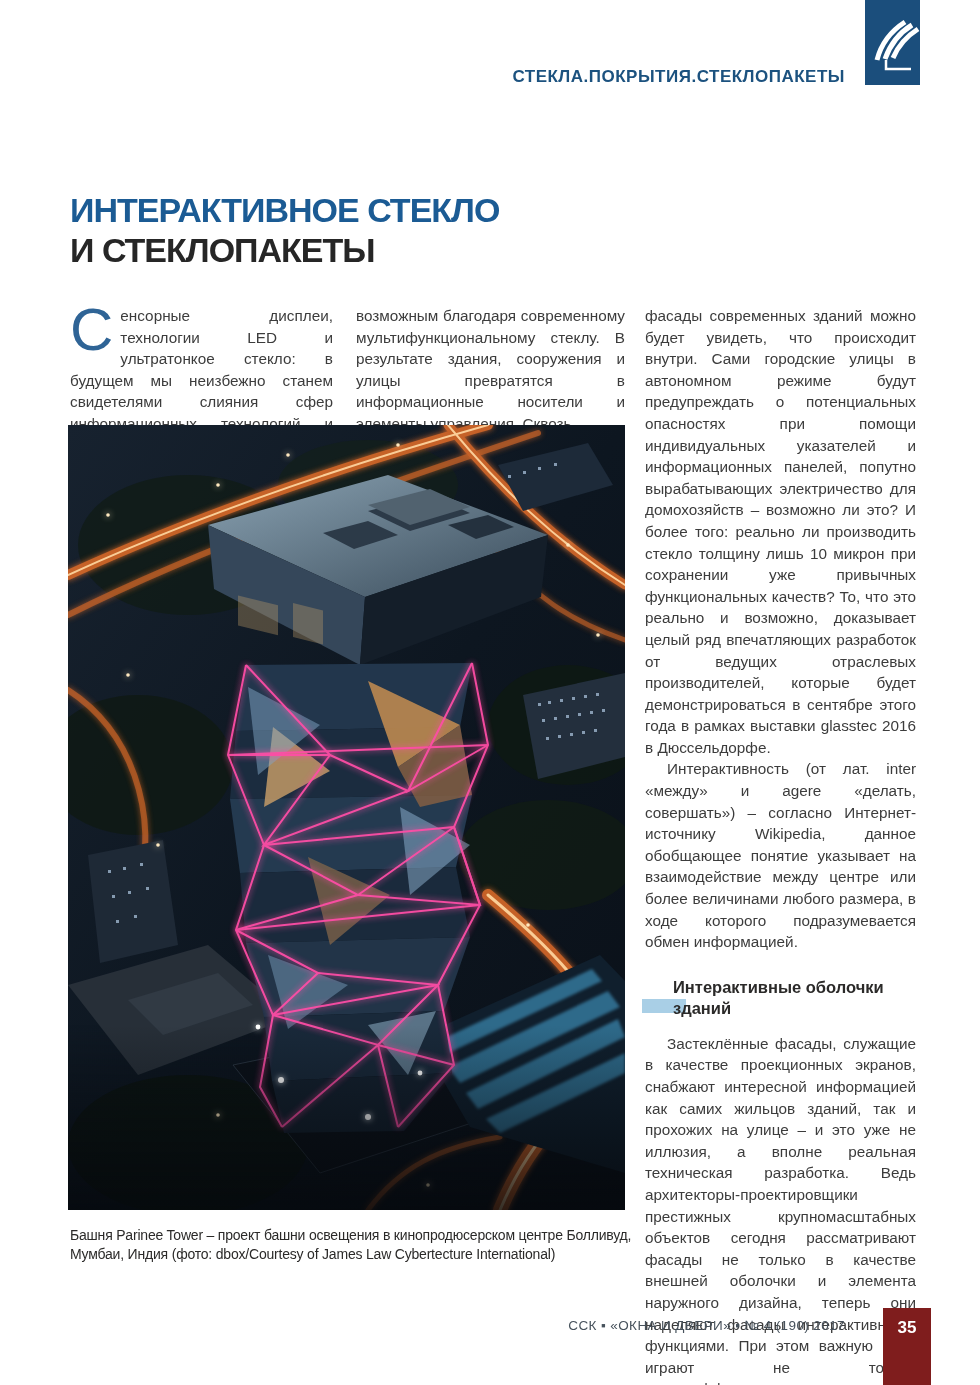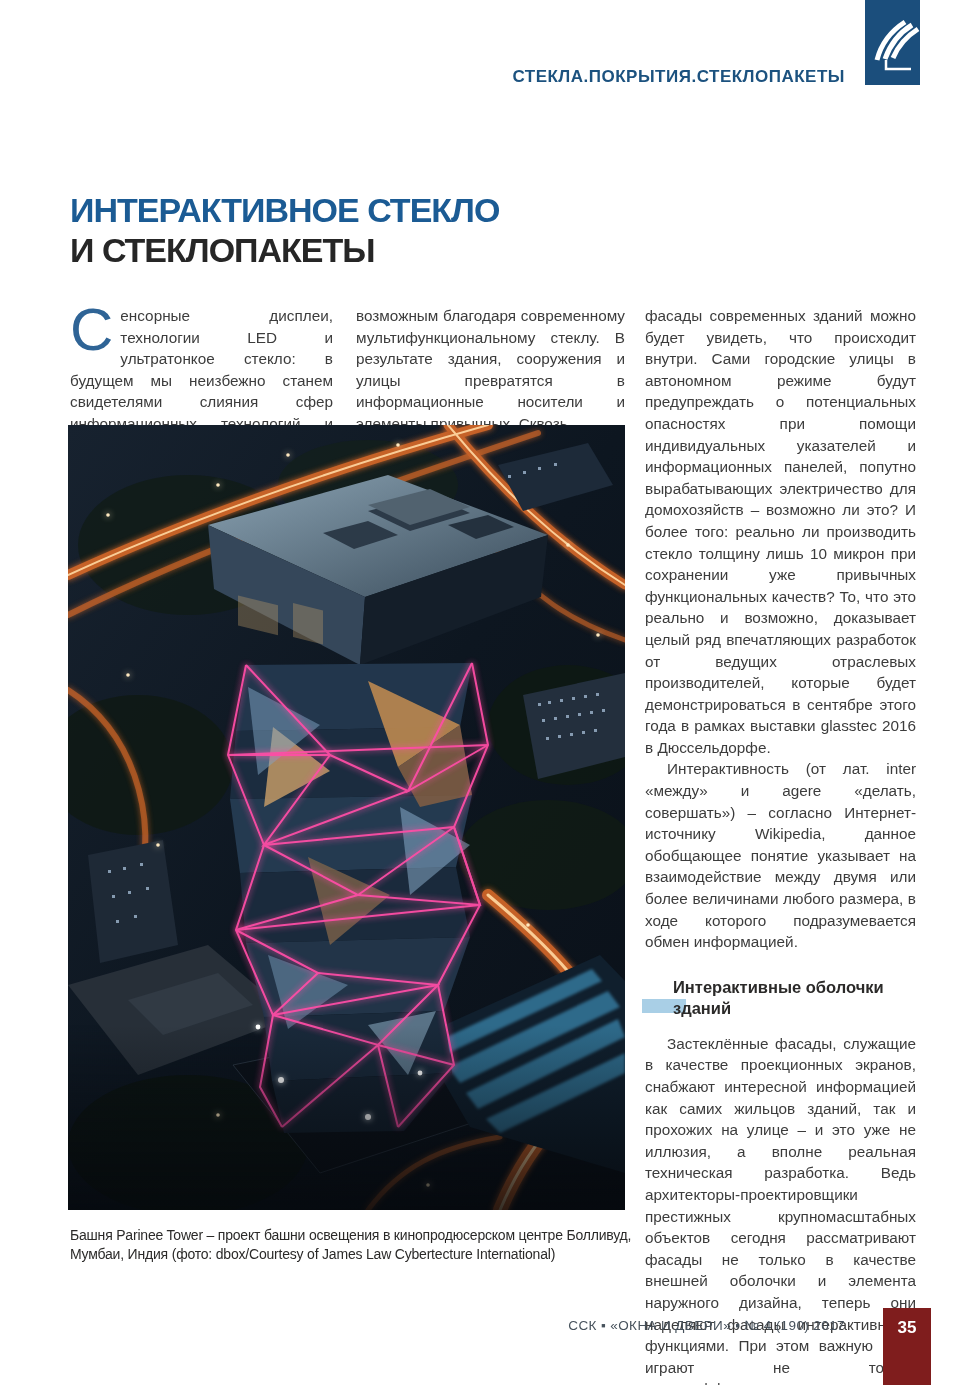--- a/index.html
+++ b/index.html
@@ -67,26 +67,26 @@
   <div class="title">
     <div class="blue">ИНТЕРАКТИВНОЕ СТЕКЛО</div>
     <div>И СТЕКЛОПАКЕТЫ</div>
   </div>
 
   <div class="col" id="col1">
     <p><span class="dropcap">С</span><span>енсорные дисплеи, технологии LED и ультратонкое стекло: в будущем мы неизбежно станем свидетелями слияния сфер информационных технологий и архитектуры, которое станет</span></p>
   </div>
 
   <div class="col" id="col2">
-    <p>возможным благодаря современному мультифункциональному стеклу. В результате здания, сооружения и улицы превратятся в информационные носители и элементы привычных. Сквозь</p>
+    <p>возможным благодаря современному мультифункциональному стеклу. В результате здания, сооружения и улицы превратятся в информационные носители и элементы управления. Сквозь</p>
   </div>
 
   <div class="col" id="col3">
     <p>фасады современных зданий можно будет увидеть, что происходит внутри. Сами городские улицы в автономном режиме будут предупреждать о потенциальных опасностях при помощи индивидуальных указателей и информационных панелей, попутно вырабатывающих электричество для домохозяйств – возможно ли это? И более того: реально ли производить стекло толщину лишь 10 микрон при сохранении уже привычных функциональных качеств? То, что это реально и возможно, доказывает целый ряд впечатляющих разработок от ведущих отраслевых производителей, которые будет демонстрироваться в сентябре этого года в рамках выставки glasstec 2016 в Дюссельдорфе.</p>
-    <p class="para-indent">Интерактивность (от лат. inter «между» и agere «делать, совершать») – согласно Интернет-источнику Wikipedia, данное обобщающее понятие указывает на взаимодействие между двумя или более величинами любого размера, в ходе которого подразумевается обмен информацией.</p>
+    <p class="para-indent">Интерактивность (от лат. inter «между» и agere «делать, совершать») – согласно Интернет-источнику Wikipedia, данное обобщающее понятие указывает на взаимодействие между центре или более величинами любого размера, в ходе которого подразумевается обмен информацией.</p>
     <div class="subheading">
       <span class="bar"></span>
       <span class="txt">Интерактивные оболочки зданий</span>
     </div>
     <p class="para-indent">Застеклённые фасады, служащие в качестве проекционных экранов, снабжают интересной информацией как самих жильцов зданий, так и прохожих на улице – и это уже не иллюзия, а вполне реальная техническая разработка. Ведь архитекторы-проектировщики престижных крупномасштабных объектов сегодня рассматривают фасады не только в качестве внешней оболочки и элемента наружного дизайна, теперь они наделяют фасады интерактивными функциями. При этом важную роль играют не только энергоэффективность и экологичность, но и использование стекла в качестве составляющей современных информационных техно-</p>
   </div>
 
   <div class="photo">
     <svg width="557" height="785" viewBox="0 0 557 785">
       <defs>

